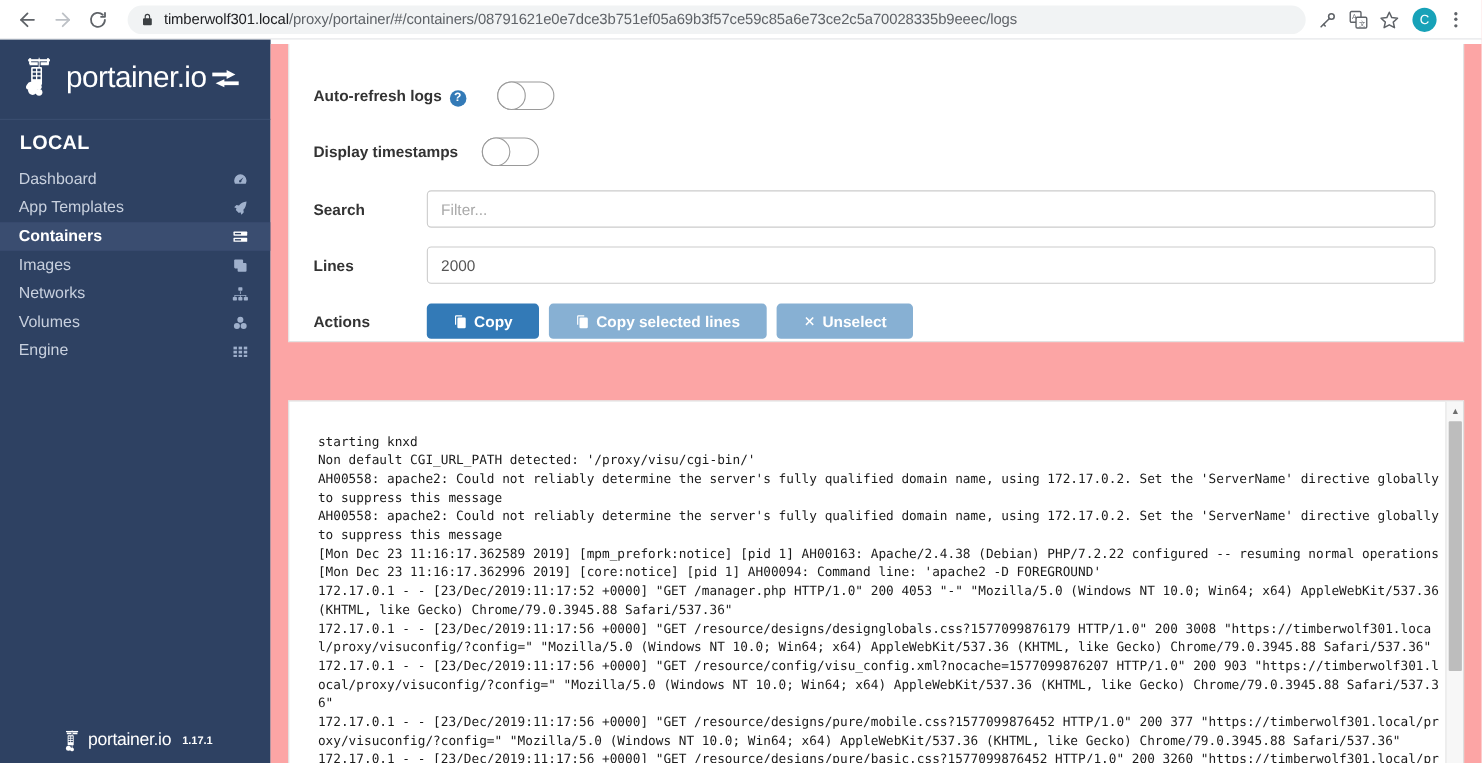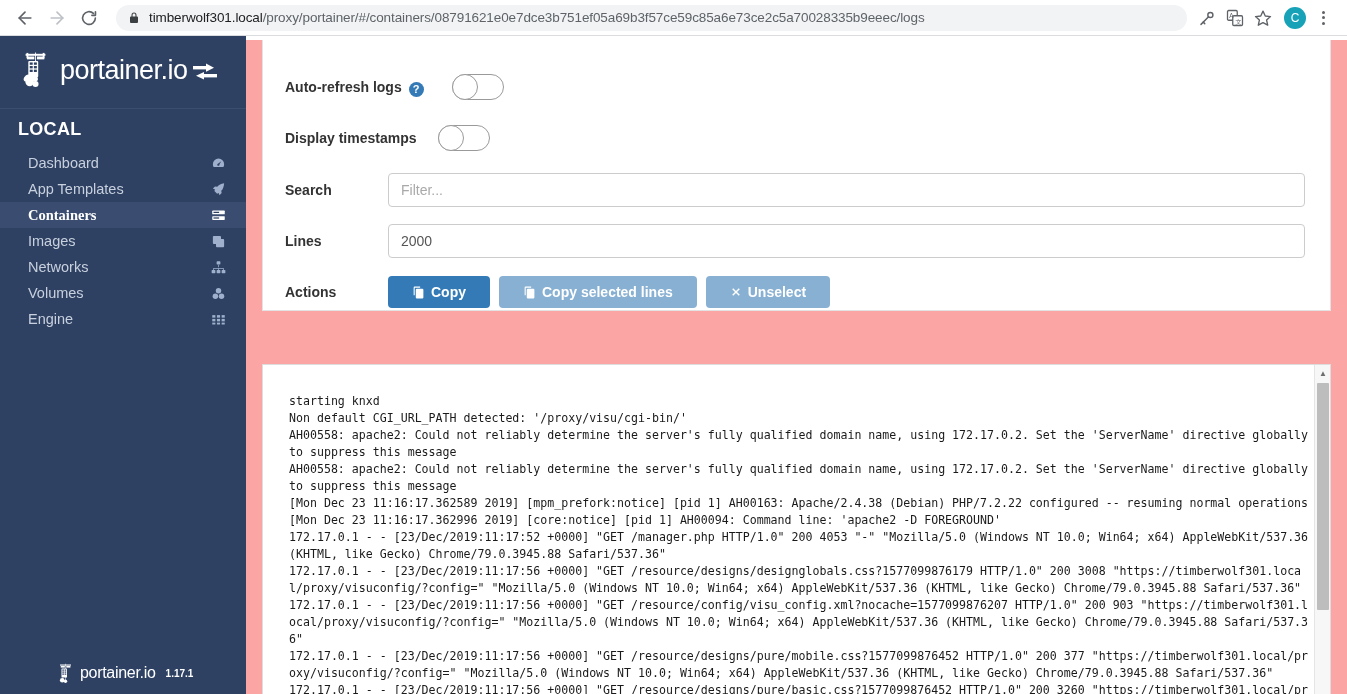--- a/index.html
+++ b/index.html
@@ -93,28 +93,28 @@
   }
   .sidebar-sep { height:1px; background:#3b4e70; margin-top:12px; }
   .section-label {
     font-size: 18px; font-weight: bold;
     color:#ffffff; padding: 10px 0 8px 18px;
     letter-spacing: 0.3px;
   }
   .nav-item {
     height: 26px;
     display:flex; align-items:center;
-    padding: 0 18px 0 28px;
+    padding: 0 18px 0 17px;
     color:#c8d0de; font-size: 14.5px;
     position: relative;
     margin-bottom: 0;
   }
   .nav-item .nav-label { flex:1 1 auto; }
   .nav-item .nav-icon { flex:0 0 auto; width:20px; display:flex; justify-content:center; color:#9fb0cc; }
-  .nav-item.active { background:#3a4d70; color:#ffffff; font-weight:bold;font-family:Liberation Serif, serif; }
+  .nav-item.active { background:#3a4d70; color:#ffffff; font-weight:bold; }
   .nav-item.active .nav-icon { color:#ffffff; }
   .nav-list .nav-item { margin-top: 0px; }
   .nav-list { margin-top: 2px; }
   .nav-list .nav-item + .nav-item { margin-top: 0; }
 
   .footer-brand {
     position:absolute; bottom: 4px; left:0; width:246px;
     height: 34px;
     display:flex; align-items:center;
     padding-left: 58px;

